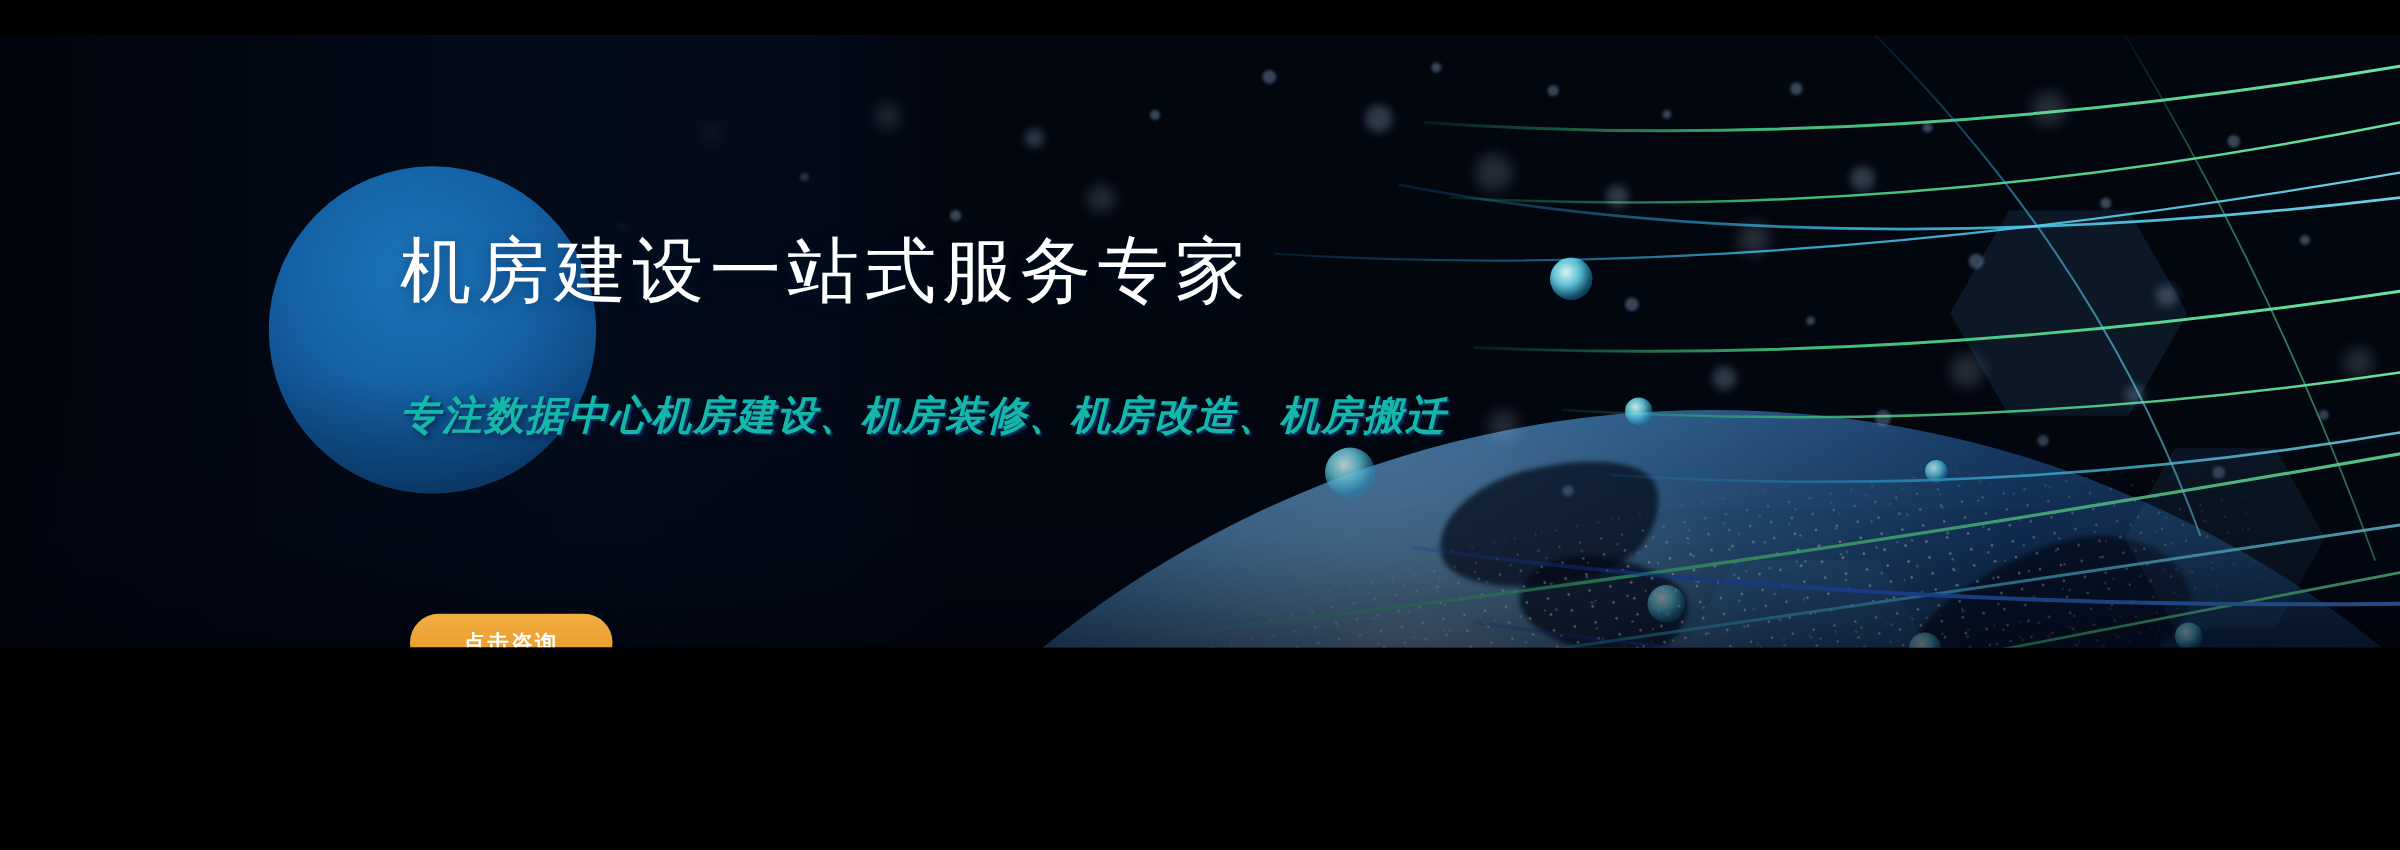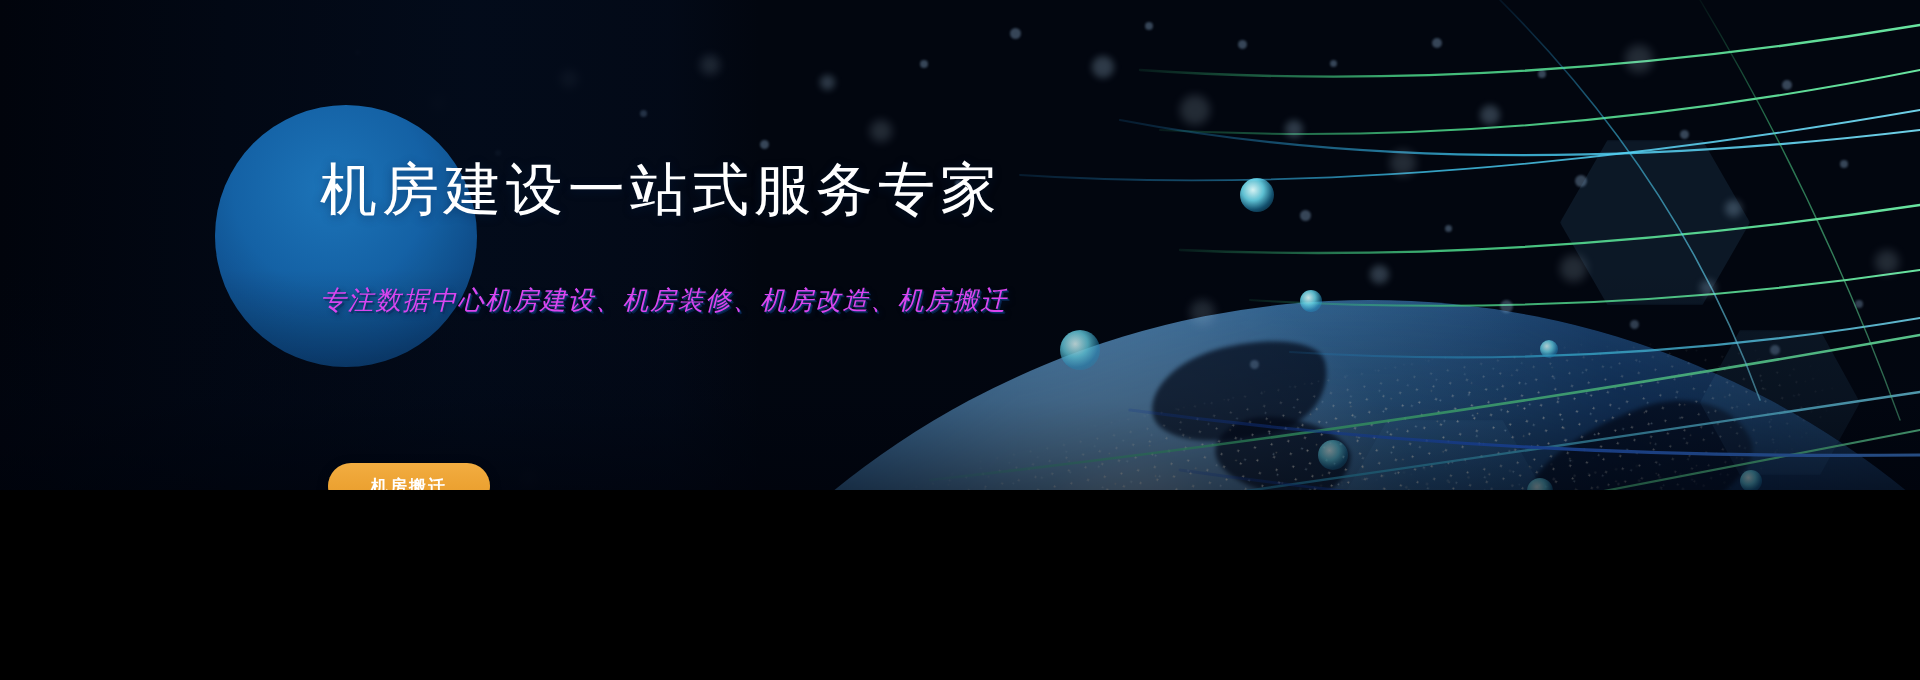--- a/index.html
+++ b/index.html
@@ -10,20 +10,21 @@
   body {
     font-family: "Liberation Sans", "DejaVu Sans", sans-serif;
   }
 
   .banner {
     position: relative;
     width: 1920px;
     height: 490px;
     overflow: hidden;
     background: #02060f;
+    margin-top: 28px;
   }
 
   
 
   .bg-base {
     position: absolute;
     inset: 0;
     background:
       radial-gradient(circle at 1010px 190px,
         rgba(255,255,255,0.92) 0px,
@@ -238,24 +239,24 @@
     color: #ffffff;
     letter-spacing: 5px;
     white-space: nowrap;
     text-shadow: 0 2px 10px rgba(0,30,70,0.45);
   }
 
   .subtitle {
     position: absolute;
     top: 283px;
     left: 0;
-    font-size: 26px;
-    font-weight: 400;
+    font-size: 32px;
+    font-weight: 700;
     font-style: italic;
-    color: #d946ef;
+    color: #14b8a6;
     letter-spacing: 1.5px;
     white-space: nowrap;
     text-shadow:
       1px 1px 0 rgba(12,56,112,0.85),
       2px 2px 0 rgba(10,46,96,0.65),
       3px 3px 5px rgba(4,24,58,0.55);
   }
 
   .tagline {
     position: absolute;
@@ -446,16 +447,16 @@
   <div class="blue-circle"></div>
   <div class="bg-bottom-shade"></div>
 
   <div class="content">
 
     <div class="headline">机房建设一站式服务专家</div>
 
     <div class="subtitle">专注数据中心机房建设、机房装修、机房改造、机房搬迁</div>
 
 
-    <button class="cta-button">机房搬迁</button>
+    <button class="cta-button">点击咨询</button>
 
   </div>
 </div>
 
 </body></html>

